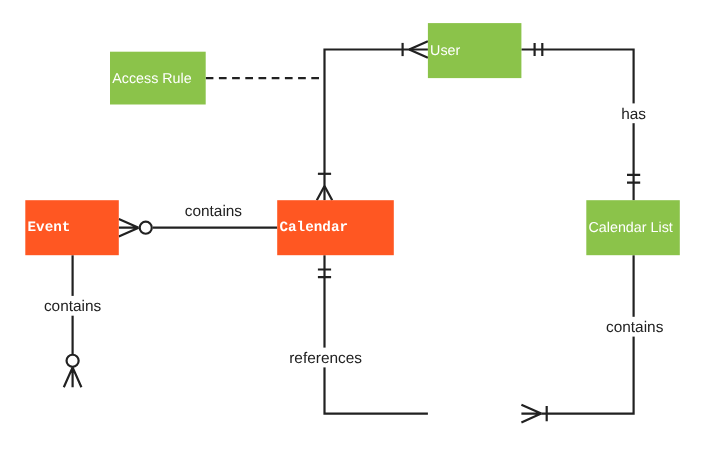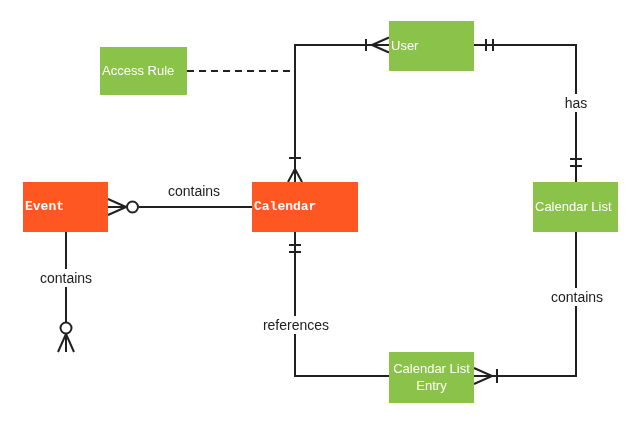--- a/index.html
+++ b/index.html
@@ -115,23 +115,20 @@
 
   <div class="entity primary" style="left:252px; top:182px; width:106px; height:50px;">
     <span>Calendar</span>
   </div>
 
   <div class="entity secondary" style="left:533px; top:182px; width:85px; height:50px;">
     <span>Calendar List</span>
   </div>
 
 
-  <div class="entity secondary" style="left:389px; top:352px; width:85px; height:51px;">
-    <span>Calendar List Entry</span>
-  </div>
 
   <span class="rel-label" style="left:194px; top:191px;">contains</span>
 
 
   <span class="rel-label" style="left:576px; top:103px;">has</span>
 
   <span class="rel-label" style="left:577px; top:297px;">contains</span>
 
   <span class="rel-label" style="left:296px; top:280px;margin-top:45px;">references</span>
 

